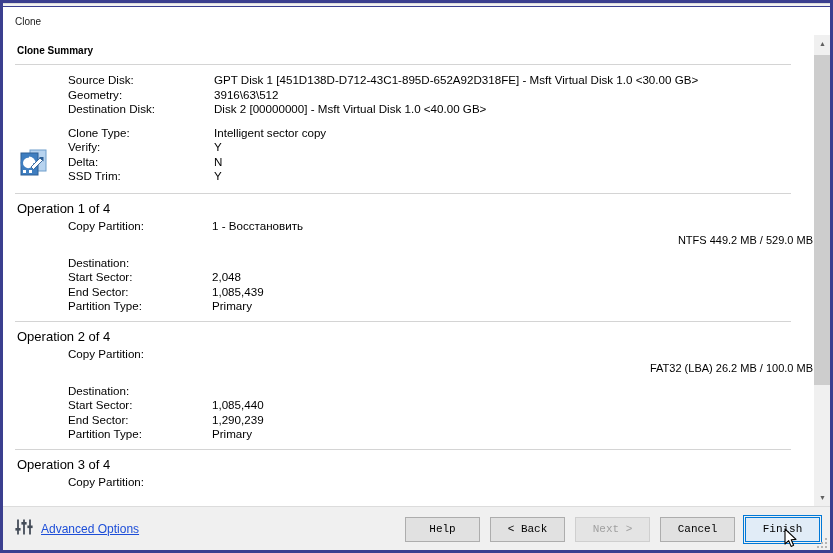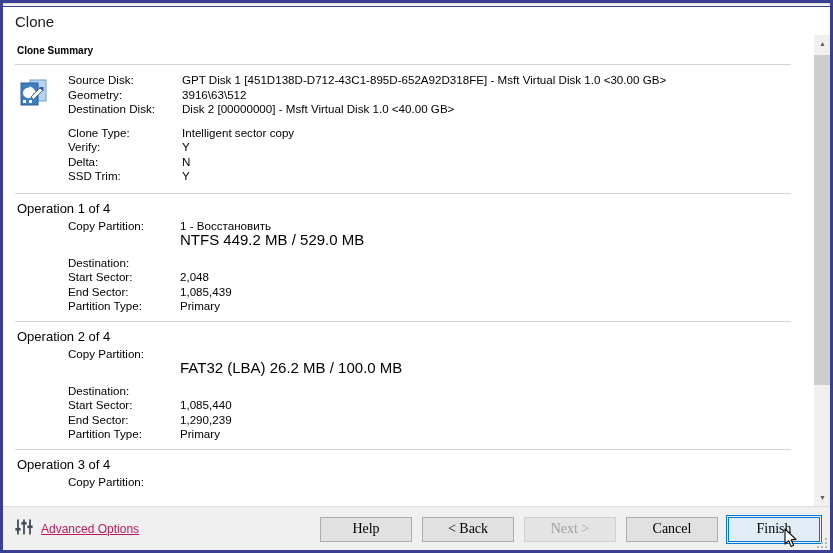--- a/index.html
+++ b/index.html
@@ -39,21 +39,21 @@
     display: flex; flex-direction: column;
   }
 
   .titlebar {
     height: 28px;
     flex: 0 0 28px;
     background: #ffffff;
     display: flex; align-items: center;
     padding-left: 12px;
   }
-  .titlebar-text { font-size: 15px; color: #1a1a1a; }
+  .titlebar-text { font-size: 10px; color: #1a1a1a; }
 
   
   .content-wrap {
     flex: 1 1 auto;
     position: relative;
     display: flex;
     background: #ffffff;
     overflow: hidden;
   }
   .scroll-body {
@@ -66,36 +66,36 @@
   .page-title {
     font-size: 10px; font-weight: bold; color: #000;
     padding: 10px 0 0 14px;
   }
   .hr {
     height: 1px; background: #d4d4d4;
     margin: 8px 22px 0 12px;
   }
 
   
-  .sum-block { display: flex; padding: 8px 0 0 14px; }
+  .sum-block { display: flex; padding: 8px 0 0 14px; align-items: flex-end; }
   .disk-icon { width: 36px; flex: 0 0 36px; padding-top: 3px; }
   .sum-rows { flex: 1 1 auto; padding-left: 15px; }
 
   .row { display: flex; line-height: 14.5px; font-size: 11.6px; color: #000; }
   .row .lbl { width: 114px; flex: 0 0 114px; }
-  .row .val { flex: 1 1 auto; white-space: nowrap; }
+  .row .val { flex: 1 1 auto; white-space: nowrap; margin-left: 32px; }
 
   .gap { height: 9px; }
 
   
   .op-sec { padding: 7px 0 7px 14px; }
   .op-head { font-size: 13px; font-weight: normal; color: #000; margin-bottom: 3px; }
   .op-rows { padding-left: 51px; }
   .op-rows .row .lbl { width: 112px; flex: 0 0 112px; }
-  .sub-val { font-size: 15px; line-height: 14.5px; padding-left: 112px; }
+  .sub-val { font-size: 11px; line-height: 14.5px; padding-left: 112px; text-align: right; }
 
   .spacer-line { height: 1px; background: #d4d4d4; margin: 0 22px 0 12px; }
 
   
   .scrollbar {
     flex: 0 0 17px; width: 17px;
     background: #f0f0f0;
     border-left: 1px solid #ffffff;
     position: relative;
   }
@@ -119,34 +119,34 @@
     background: #f0f0f0;
     border-top: 1px solid #dcdcdc;
     display: flex; align-items: center;
     position: relative;
   }
   .adv-opts {
     display: flex; align-items: center; gap: 7px;
     margin-left: 11px;
   }
   .adv-link {
-    font-size: 12px; color: #be185d;
+    font-size: 12px; color: #1d4ed8;
     text-decoration: underline;
     cursor: pointer;
   }
   .btns {
     position: absolute; right: 10px; top: 0; height: 44px;
     display: flex; align-items: center; gap: 10px;
   }
   .btn {
-    width: 92px; height: 25px;
+    width: 75px; height: 25px;
     background: #e1e1e1;
     border: 1px solid #adadad;
-    font-size: 14px; color: #000;
-    font-family: Liberation Serif, serif;
+    font-size: 11px; color: #000;
+    font-family: Liberation Mono, monospace;
     display: flex; align-items: center; justify-content: center;
     cursor: pointer;
   }
   .btn.disabled { color: #a0a0a0; border-color: #cfcfcf; background: #e4e4e4; cursor: default; }
   .btn.focus {
     border: 1px solid #0078d7;
     outline: 1px solid #0078d7;
     outline-offset: 1px;
     background: #e1ecf7;
   }

